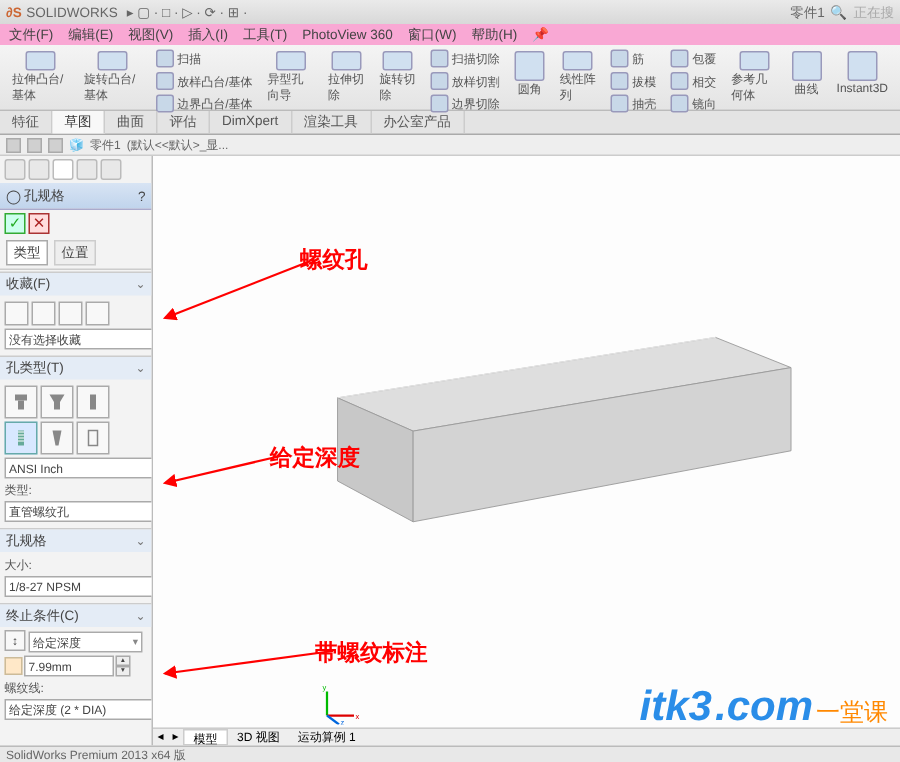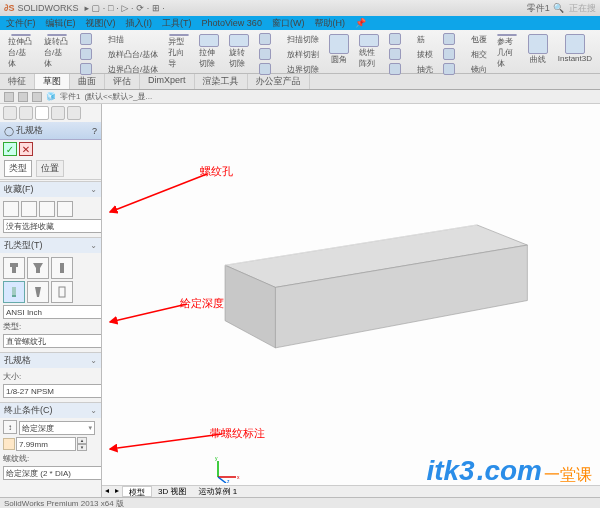--- a/index.html
+++ b/index.html
@@ -17,41 +17,41 @@
     background: linear-gradient(#eaeaea,#d8d8d8);
     display: flex;
     align-items: center;
     padding: 0 4px;
     font-size: 9px;
     color: #666;
   }
   .titlebar .right { margin-left: auto; display:flex; gap:4px; align-items:center;}
   .menubar {
     height: 14px;
-    background: #0ea5e9;
+    background: #f9a8d4;
     display: flex;
     gap: 10px;
     padding: 0 6px;
     font-size: 9px;
     color: #444;
     align-items: center;
   }
   .menubar span { cursor: default; }
   .ribbon {
     height: 44px;
     background: linear-gradient(#f4f4f4,#e4e4e4);
     border-bottom: 1px solid #bbb;
     display: flex;
     gap: 2px;
     padding: 2px 4px;
     font-size: 8px;
     color: #555;
   }
   .ribbon .grp { display:flex; flex-direction:column; gap:1px; padding:0 2px;}
-  .ribbon .btn { display:flex; align-items:center; gap:16px; padding:1px 2px; white-space:nowrap;}
+  .ribbon .btn { display:flex; align-items:center; gap:2px; padding:1px 2px; white-space:nowrap;}
   .ribbon .btn .ic { width:12px; height:12px; background:#c8d8e8; border:1px solid #99b; border-radius:2px;}
   .ribbon .bigbtn { display:flex; flex-direction:column; align-items:center; padding:2px 4px;}
   .ribbon .bigbtn .ic { width:20px; height:20px; background:#d0e0f0; border:1px solid #99b; border-radius:2px;}
   .tabstrip {
     height: 16px;
     background: #e4e4e4;
     border-bottom: 1px solid #aaa;
     display: flex;
     gap: 0;
     font-size: 9px;
@@ -99,21 +99,21 @@
   .panel .spin .ud div { height:7px; background:#eee; border:1px solid #aaa; font-size:5px; text-align:center; line-height:5px;}
   .viewport {
     flex:1;
     background:#fdfdfd;
     position:relative;
     overflow:hidden;
   }
   .triad { position:absolute; left:110px; bottom:14px; width:30px; height:30px;}
   .statusbar { position:absolute; bottom:0; left:0; right:0; height:11px; background:#e8e8e8; border-top:1px solid #bbb; font-size:8px; color:#666; padding:0 4px; display:flex; align-items:center;}
   .arrows { position:absolute; pointer-events:none;}
-  .anno { position:absolute; color:#f00; font-size:11px; font-weight:400; z-index:6;}
+  .anno { position:absolute; color:#f00; font-size:15px; font-weight:700; z-index:6;}
   .watermark { position:absolute; right:8px; bottom:10px; font-size:28px; font-weight:bold; font-style:italic; color:#2a8de8; display:flex; align-items:baseline; gap:2px;}
   .watermark .sub { font-size:16px; color:#f80; font-style:normal; font-weight:normal; writing-mode:horizontal-tb;}
 </style>
 </head>
 <body>
 
 <div class="titlebar">
   <span style="color:#c63; font-weight:bold;">∂S</span>
   <span style="margin-left:3px;">SOLIDWORKS</span>
   <span style="margin-left:6px;">▸ ▢ · □ · ▷ · ⟳ · ⊞ ·</span>

